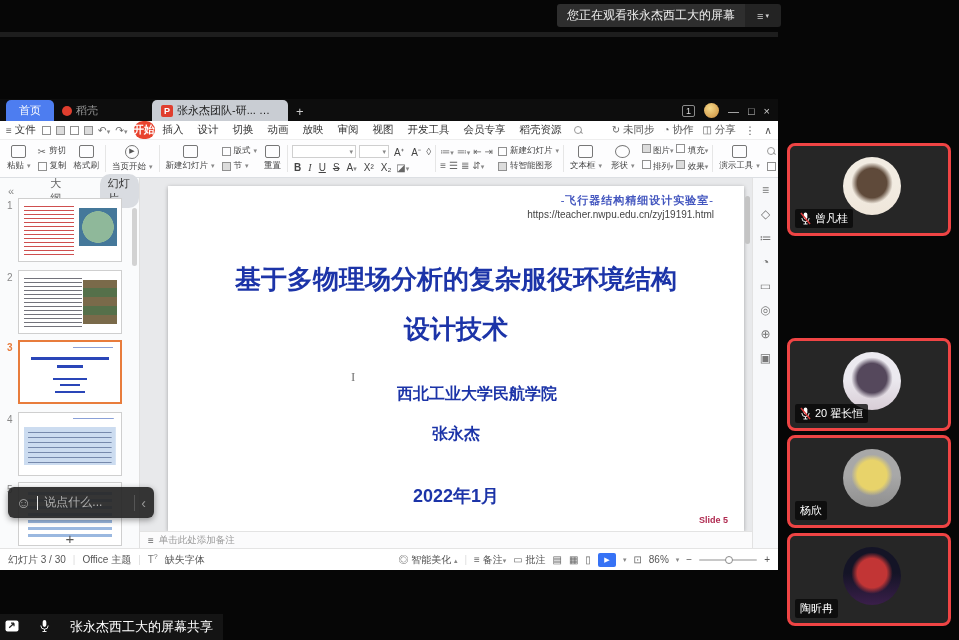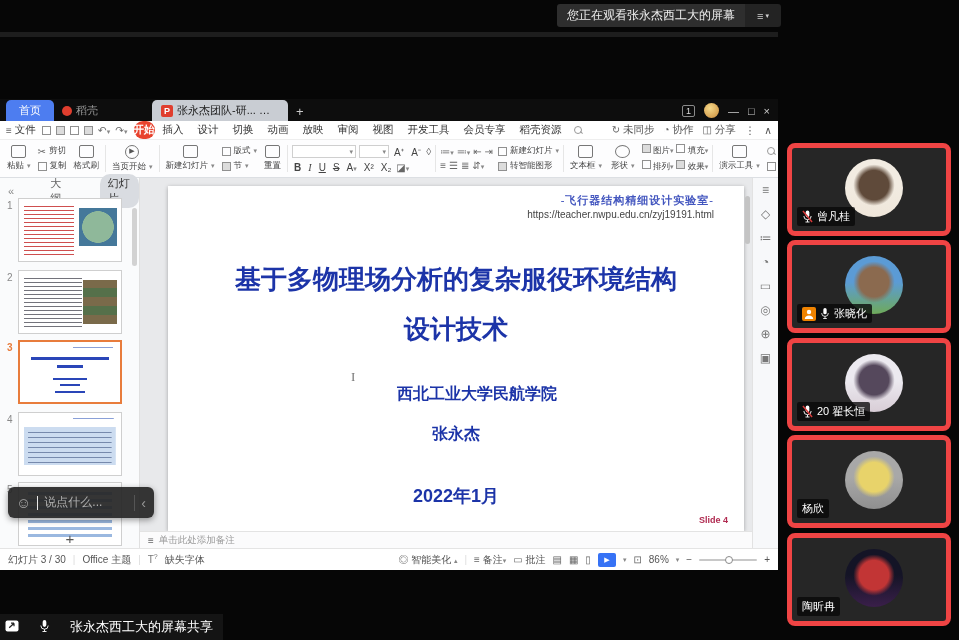--- a/index.html
+++ b/index.html
@@ -135,21 +135,21 @@
   .chat-caret { width:1px; height:14px; background:#e8e8e8; }
   .chat-ph { color:#b0b0b0; font-size:12px; flex:1; overflow:hidden; }
   .chat-div { width:1px; height:16px; background:#555; }
   .chat-col { color:#999; font-size:14px; }
 
   
   .share-label { position:absolute; left:0; top:614px; background:#141414; color:#fff; font-size:13px; display:flex; align-items:center; gap:20px; padding:4px 10px 4px 5px; z-index:45; }
 
   
   .sidebar { position:absolute; left:782px; top:0; width:177px; height:640px; }
-  .tile { position:absolute; left:5px; width:164px; height:93px; background:#262626; border:5px solid #ef4444; border-radius:8px; }
+  .tile { position:absolute; left:5px; width:164px; height:93px; background:#262626; border:3px solid #ef4444; border-radius:8px; }
   .tile.active { border:2px solid #26b567; }
   .tile-avatar { position:absolute; left:53px; top:11px; width:58px; height:58px; border-radius:50%; }
   .tile-chip { position:absolute; left:5px; bottom:5px; background:rgba(8,8,8,.78); border-radius:2px; padding:2px 5px; display:flex; align-items:center; gap:4px; font-size:11px; color:#fff; max-width:152px; white-space:nowrap; overflow:hidden; }
 </style>
 </head>
 <body>
 
 <div id="root">
 
   <div class="banner">
@@ -402,21 +402,21 @@
       <div class="canvas">
         <div class="slide">
           <div class="sl-lab">-飞行器结构精细设计实验室-</div>
           <div class="sl-url">https://teacher.nwpu.edu.cn/zyj19191.html</div>
           <div class="sl-title sl-t1">基于多物理场分析的复杂服役环境结构</div>
           <div class="sl-title sl-t2">设计技术</div>
           <div class="ibeam">I</div>
           <div class="sl-title sl-org">西北工业大学民航学院</div>
           <div class="sl-title sl-author">张永杰</div>
           <div class="sl-title sl-date">2022年1月</div>
-          <div class="sl-num">Slide 4</div>
+          <div class="sl-num">Slide 5</div>
         </div>
         <div class="cv-scroll"></div>
       </div>
 
       <div class="right-rail" id="right-rail">
           <span>≡</span>
           <span>◇</span>
           <span>≔</span>
           <span>◔</span>
           <span>▭</span>
@@ -491,41 +491,20 @@
               <rect x="4" y="0.5" width="4" height="7.5" rx="2" fill="#fff"></rect>
               <path d="M2 6.5a4 4 0 0 0 8 0" stroke="#fff" fill="none"></path>
               <line x1="6" y1="10.5" x2="6" y2="13" stroke="#fff"></line>
               <line x1="3.8" y1="13" x2="8.2" y2="13" stroke="#fff"></line>
               <line x1="1" y1="1" x2="11" y2="13" stroke="#d83a3a" stroke-width="1.6"></line>
             </svg>
           </span>
           <span>曾凡桂</span>
         </div>
       </div>
-      <div class="tile" style="top: 240px;">
-        <div class="tile-avatar" style="background: radial-gradient(circle at 50% 45%, rgb(139, 106, 79) 0px, rgb(139, 106, 79) 34%, transparent 48%), linear-gradient(rgb(91, 155, 213) 0px, rgb(91, 155, 213) 45%, rgb(111, 170, 90) 100%);"></div>
-        <div class="tile-chip">
-          <span style="display: inline-flex;">
-            <svg width="14" height="14" viewBox="0 0 14 14">
-              <rect width="14" height="14" rx="2" fill="#f08300"></rect>
-              <circle cx="7" cy="5" r="2.2" fill="#fff"></circle>
-              <path d="M2.8 12c0-2.3 1.9-3.6 4.2-3.6s4.2 1.3 4.2 3.6z" fill="#fff"></path>
-            </svg>
-          </span>
-          <span style="display: inline-flex;">
-            <svg width="10" height="13" viewBox="0 0 12 14">
-              <rect x="4" y="0.5" width="4" height="7.5" rx="2" fill="#fff"></rect>
-              <path d="M2 6.5a4 4 0 0 0 8 0" stroke="#fff" fill="none"></path>
-              <line x1="6" y1="10.5" x2="6" y2="13" stroke="#fff"></line>
-              <line x1="3.8" y1="13" x2="8.2" y2="13" stroke="#fff"></line>
-            </svg>
-          </span>
-          <span>张晓化</span>
-        </div>
-      </div>
       <div class="tile" style="top: 338px;">
         <div class="tile-avatar" style="background: radial-gradient(circle at 50% 45%, rgb(85, 72, 92) 0px, rgb(85, 72, 92) 34%, transparent 48%), linear-gradient(rgb(236, 234, 240) 0px, rgb(236, 234, 240) 45%, rgb(216, 205, 214) 100%);"></div>
         <div class="tile-chip">
           <span style="display: inline-flex;">
             <svg width="11" height="13" viewBox="0 0 12 14">
               <rect x="4" y="0.5" width="4" height="7.5" rx="2" fill="#fff"></rect>
               <path d="M2 6.5a4 4 0 0 0 8 0" stroke="#fff" fill="none"></path>
               <line x1="6" y1="10.5" x2="6" y2="13" stroke="#fff"></line>
               <line x1="3.8" y1="13" x2="8.2" y2="13" stroke="#fff"></line>
               <line x1="1" y1="1" x2="11" y2="13" stroke="#d83a3a" stroke-width="1.6"></line>

